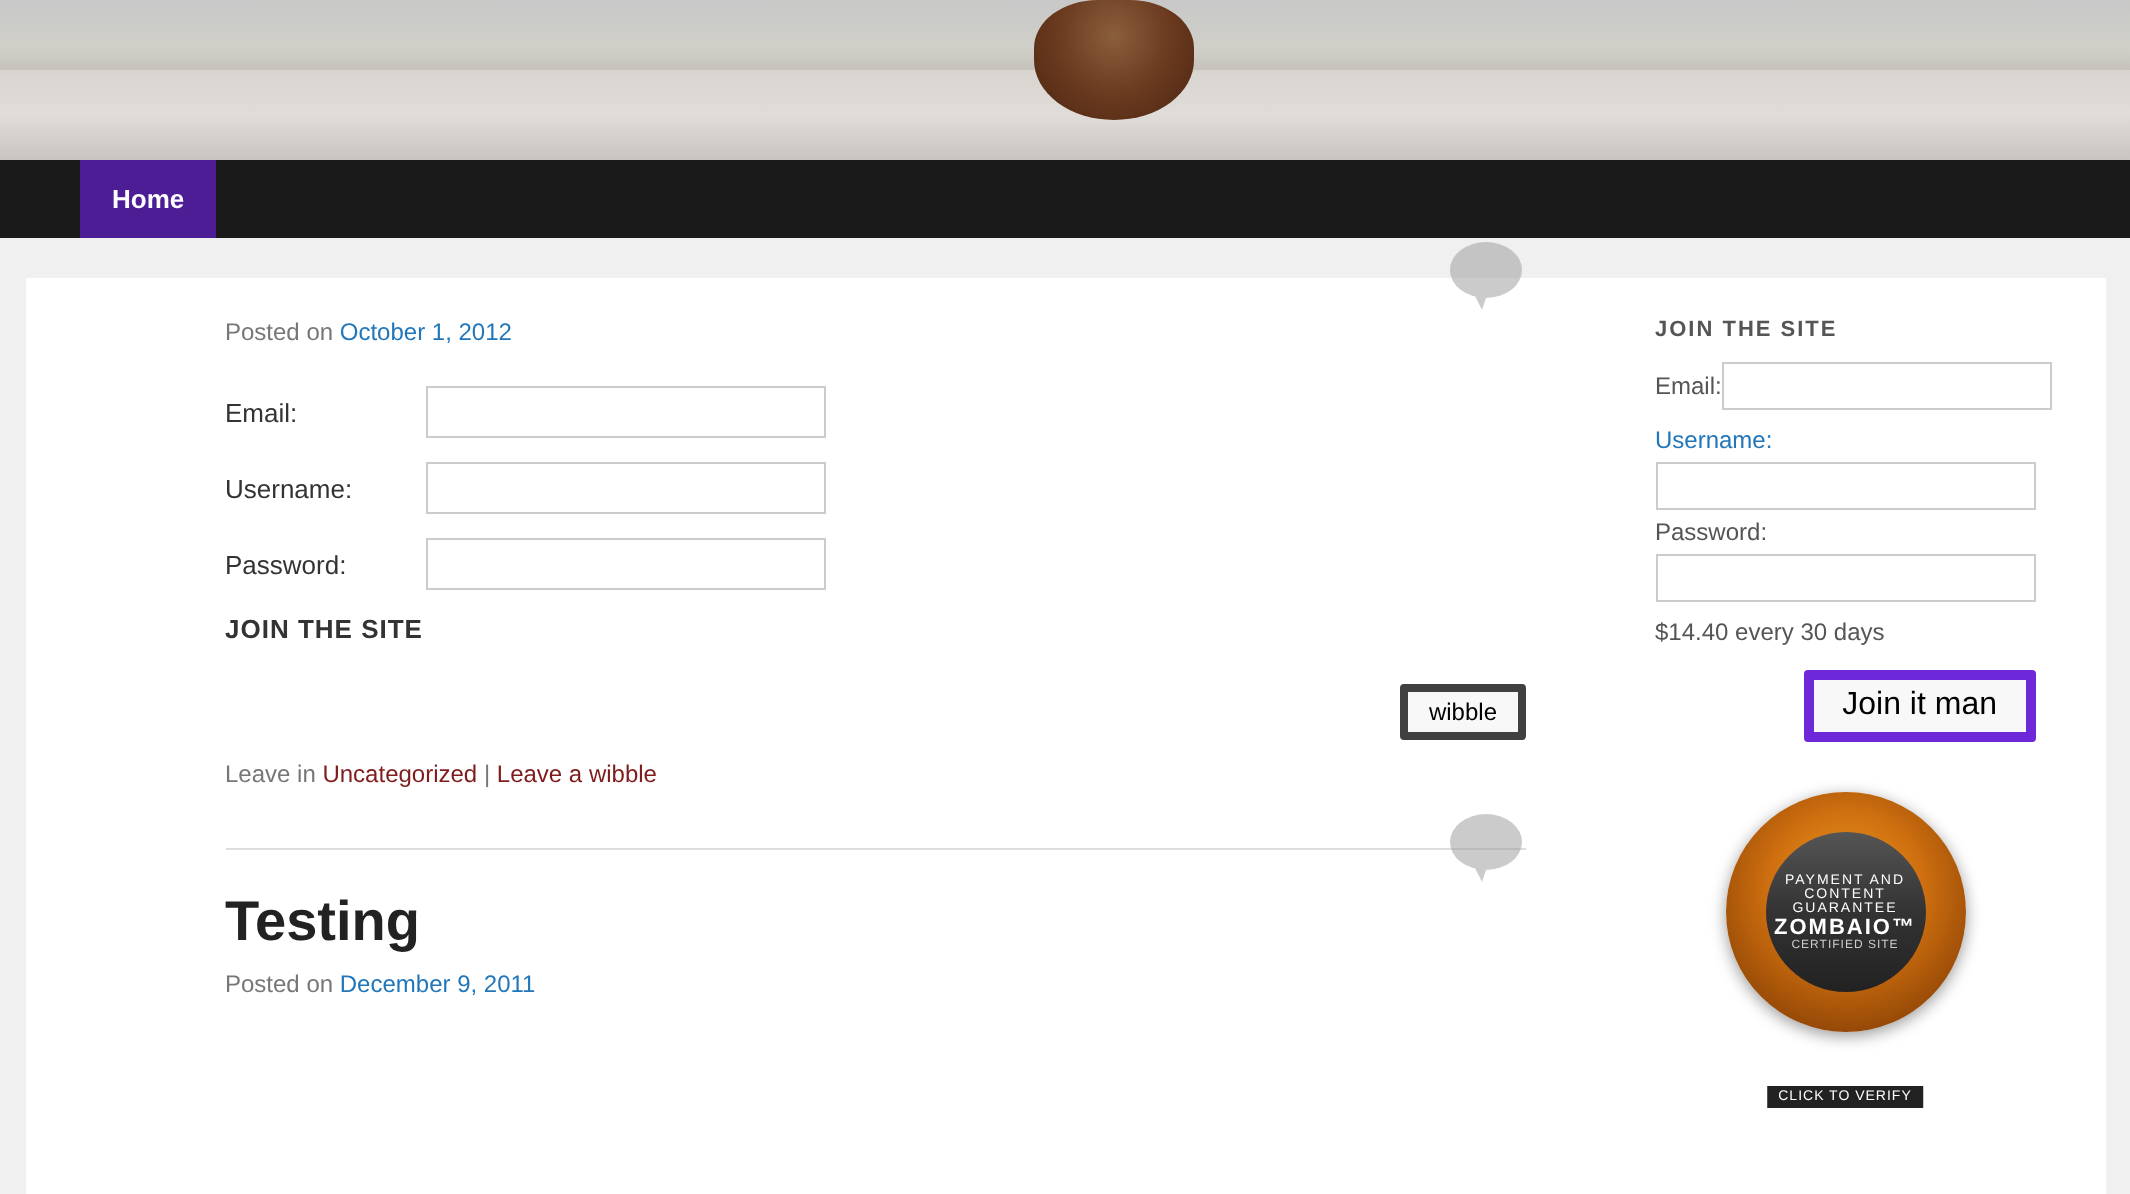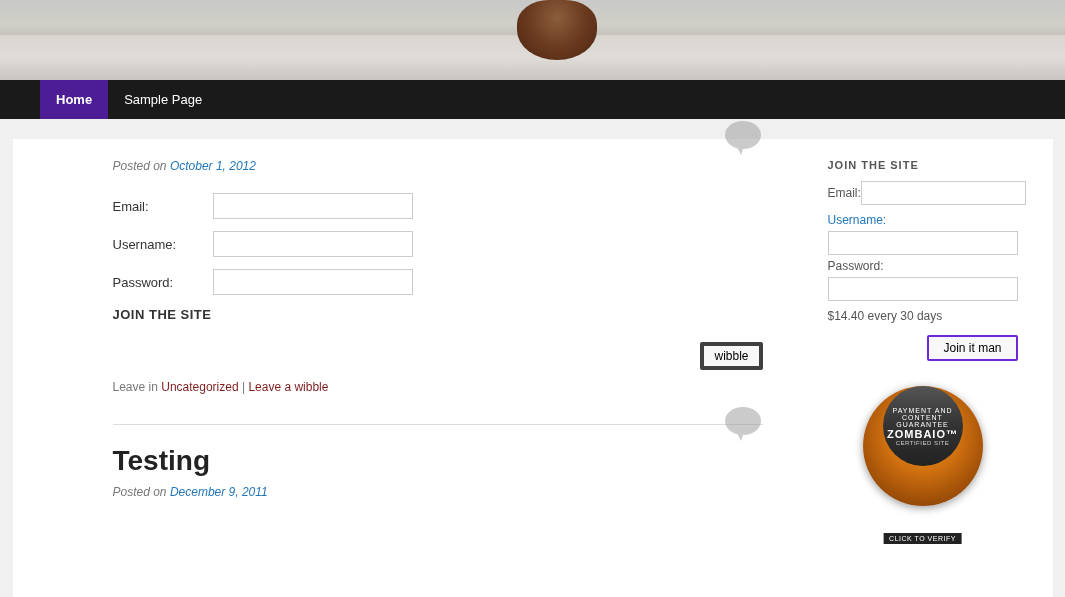--- a/index.html
+++ b/index.html
@@ -94,21 +94,20 @@
       font-size: 28px;
       font-weight: bold;
       color: #222;
       margin-bottom: 8px;
     }
     .post-meta {
       font-family: Arial, sans-serif;
       font-size: 12px;
       color: #777;
       margin-bottom: 20px;
-      font-style: italic;
     }
     .post-meta a {
       color: #2277bb;
       text-decoration: none;
     }
 
     
     .comment-bubble {
       float: right;
       margin-top: -40px;
@@ -236,34 +235,34 @@
     .sidebar-price {
       font-family: Arial, sans-serif;
       font-size: 12px;
       color: #555;
       margin-bottom: 12px;
     }
     .join-btn {
       display: block;
       margin-left: auto;
       padding: 4px 14px;
-      border: 2px solid #6d28d9;
+      border: 5px solid #6d28d9;
       background: #f8f8f8;
-      font-size: 12px;
+      font-size: 16px;
       font-family: Arial, sans-serif;
       cursor: pointer;
       border-radius: 2px;
     }
     .badge-outer {
       width: 120px;
       height: 120px;
       border-radius: 50%;
       background: radial-gradient(circle at 50% 40%, #e8a020 0%, #d07010 40%, #a05008 70%, #703008 100%);
       display: flex;
-      align-items: flex-start;
+      align-items: center;
       justify-content: center;
       box-shadow: 0 2px 8px rgba(0,0,0,0.4);
     }
     .badge-inner {
       width: 80px;
       height: 80px;
       border-radius: 50%;
       background: linear-gradient(to bottom, #555 0%, #333 50%, #222 100%);
       display: flex;
       flex-direction: column;
@@ -321,21 +320,20 @@
 <div class="outer-wrapper">
 
   <div class="header-image">
     <div class="granite-surface"></div>
     <div class="pinecone"></div>
   </div>
 
   <nav>
     <div class="nav-inner">
       <a class="nav-item active">Home</a>
-      <a class="nav-item">Sample Page</a>
     </div>
   </nav>
 
   <div class="page-wrapper">
     <div class="content-wrapper">
 
       <div class="main-content">
 
         <div class="post">
 

